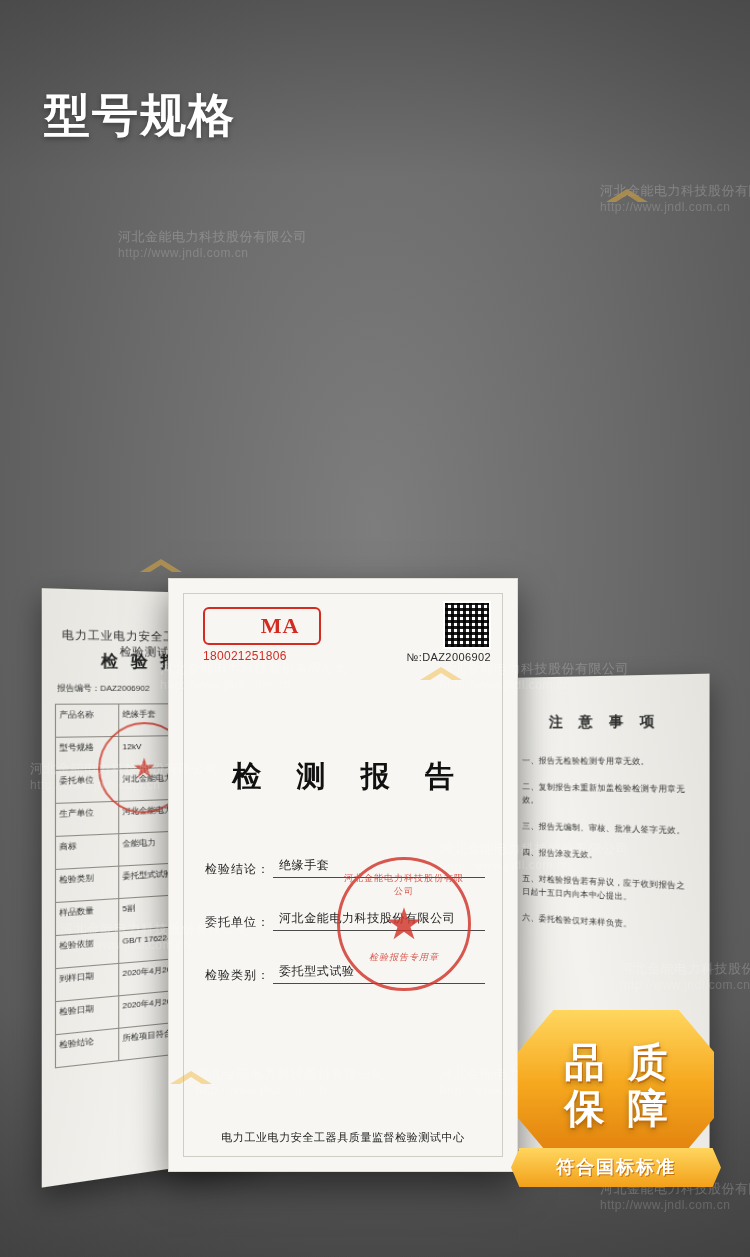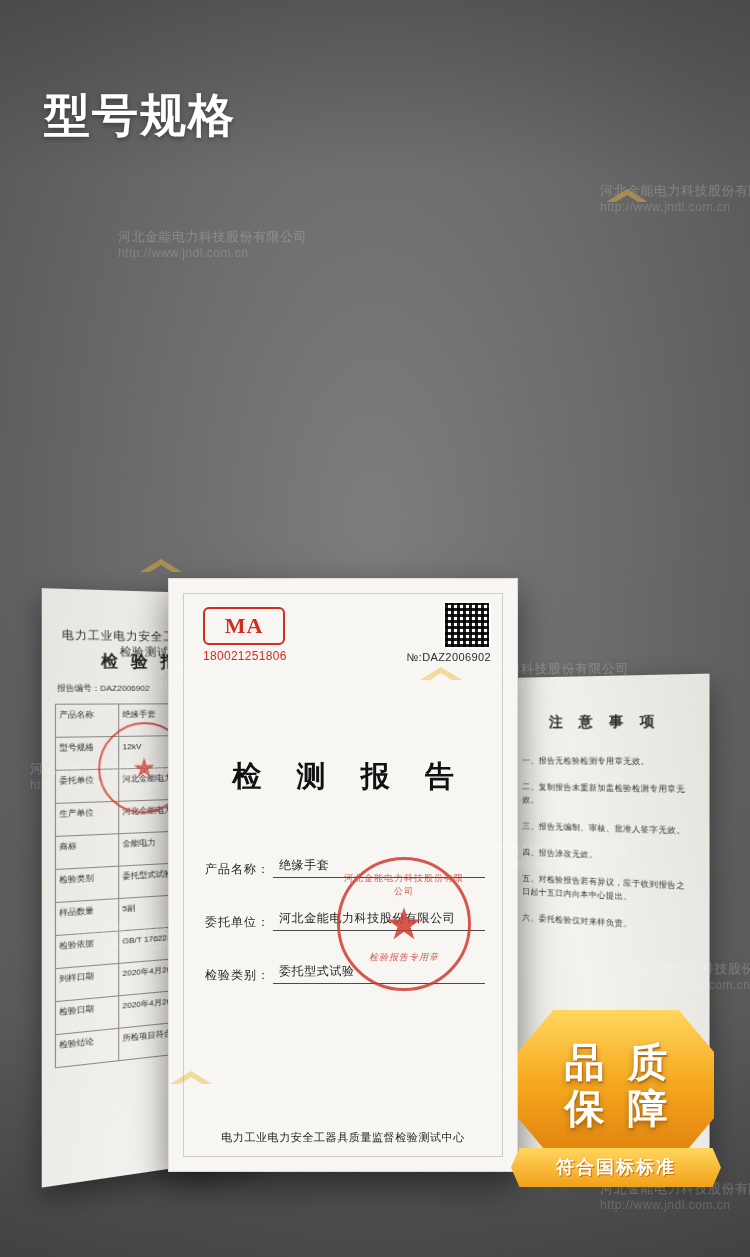--- a/index.html
+++ b/index.html
@@ -140,20 +140,21 @@
     border: 2px solid #d32b20;
     border-radius: 6px;
     color: #d32b20;
     font-size: 22px;
     font-weight: bold;
     letter-spacing: 1px;
     display: flex;
     align-items: center;
     justify-content: center;
     font-family: "Liberation Serif", serif;
+    padding-left: 36px;
   }
   .ma-num {
     margin-top: 4px;
     font-size: 12px;
     color: #d32b20;
     letter-spacing: .3px;
   }
   .qr {
     position: absolute;
     right: 26px;
@@ -475,21 +476,21 @@
         <div class="ma-num">180021251806</div>
       </div>
 
       <div class="qr"></div>
       <div class="report-no">№:DAZ2006902</div>
 
       <div class="doc-title">检 测 报 告</div>
 
       <div class="fields">
         <div class="field-row">
-          <div class="field-label">产品名称：</div>
+          <div class="field-label">检验结论：</div>
           <div class="field-value">绝缘手套</div>
         </div>
         <div class="field-row">
           <div class="field-label">委托单位：</div>
           <div class="field-value">河北金能电力科技股份有限公司</div>
         </div>
         <div class="field-row">
           <div class="field-label">检验类别：</div>
           <div class="field-value">委托型式试验</div>
         </div>

